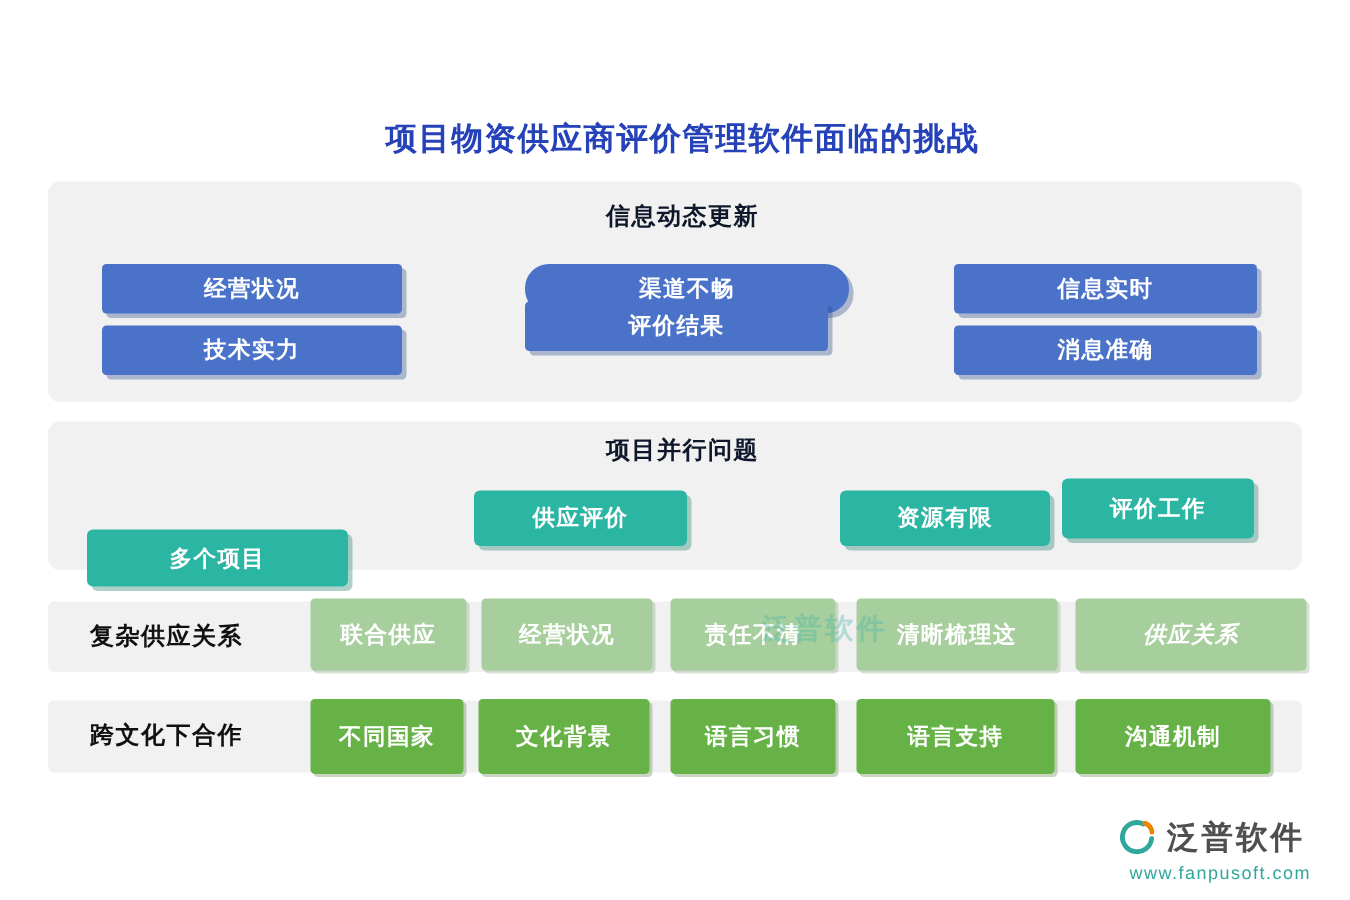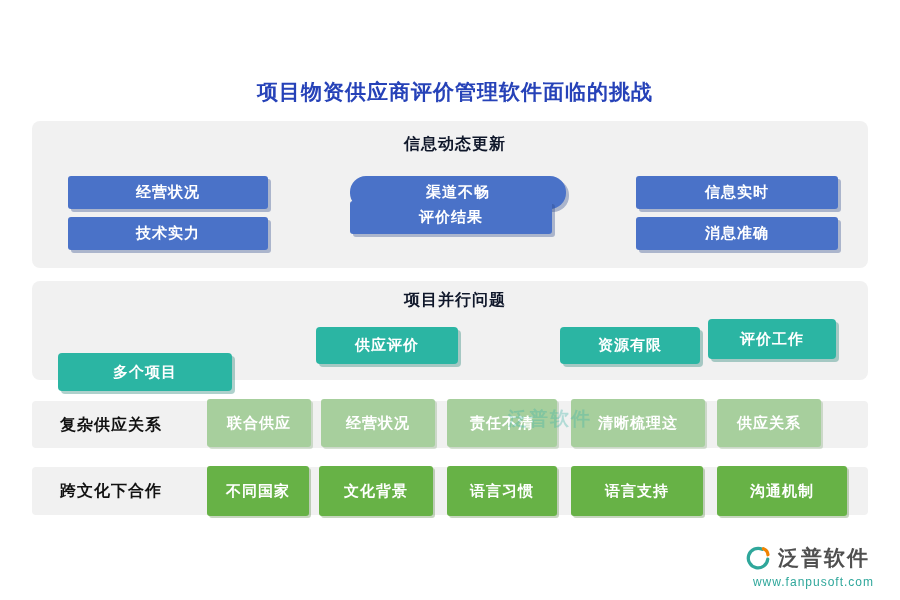--- a/index.html
+++ b/index.html
@@ -67,21 +67,21 @@
   <div class="btn btn-teal" style="left:512px;top:327px;width:140px;height:37px;margin-left:48px;">资源有限</div>
   <div class="btn btn-teal" style="left:708px;top:319px;width:128px;height:40px;">评价工作</div>
 
   <div class="panel" style="left:32px;top:401px;width:836px;height:47px;border-radius:4px;"></div>
   <div class="row-label" style="left:60px;top:401px;line-height:47px;">复杂供应关系</div>
 
   <div class="btn btn-lgreen" style="left:207px;top:399px;width:104px;height:48px;">联合供应</div>
   <div class="btn btn-lgreen" style="left:321px;top:399px;width:114px;height:48px;">经营状况</div>
   <div class="btn btn-lgreen" style="left:447px;top:399px;width:110px;height:48px;">责任不清</div>
   <div class="btn btn-lgreen" style="left:571px;top:399px;width:134px;height:48px;">清晰梳理这</div>
-  <div class="btn btn-lgreen" style="left:717px;top:399px;width:104px;height:48px;">供应关系</div>
+  <div class="btn btn-lgreen" style="left:717px;top:399px;width:154px;height:48px;font-style:italic;">供应关系</div>
 
   <div class="watermark">泛普软件</div>
 
   <div class="panel" style="left:32px;top:467px;width:836px;height:48px;border-radius:4px;"></div>
   <div class="row-label" style="left:60px;top:467px;line-height:48px;">跨文化下合作</div>
 
   <div class="btn btn-green" style="left:207px;top:466px;width:102px;height:50px;text-align:center;">不同国家</div>
   <div class="btn btn-green" style="left:319px;top:466px;width:114px;height:50px;">文化背景</div>
   <div class="btn btn-green" style="left:447px;top:466px;width:110px;height:50px;">语言习惯</div>
   <div class="btn btn-green" style="left:571px;top:466px;width:132px;height:50px;">语言支持</div>

